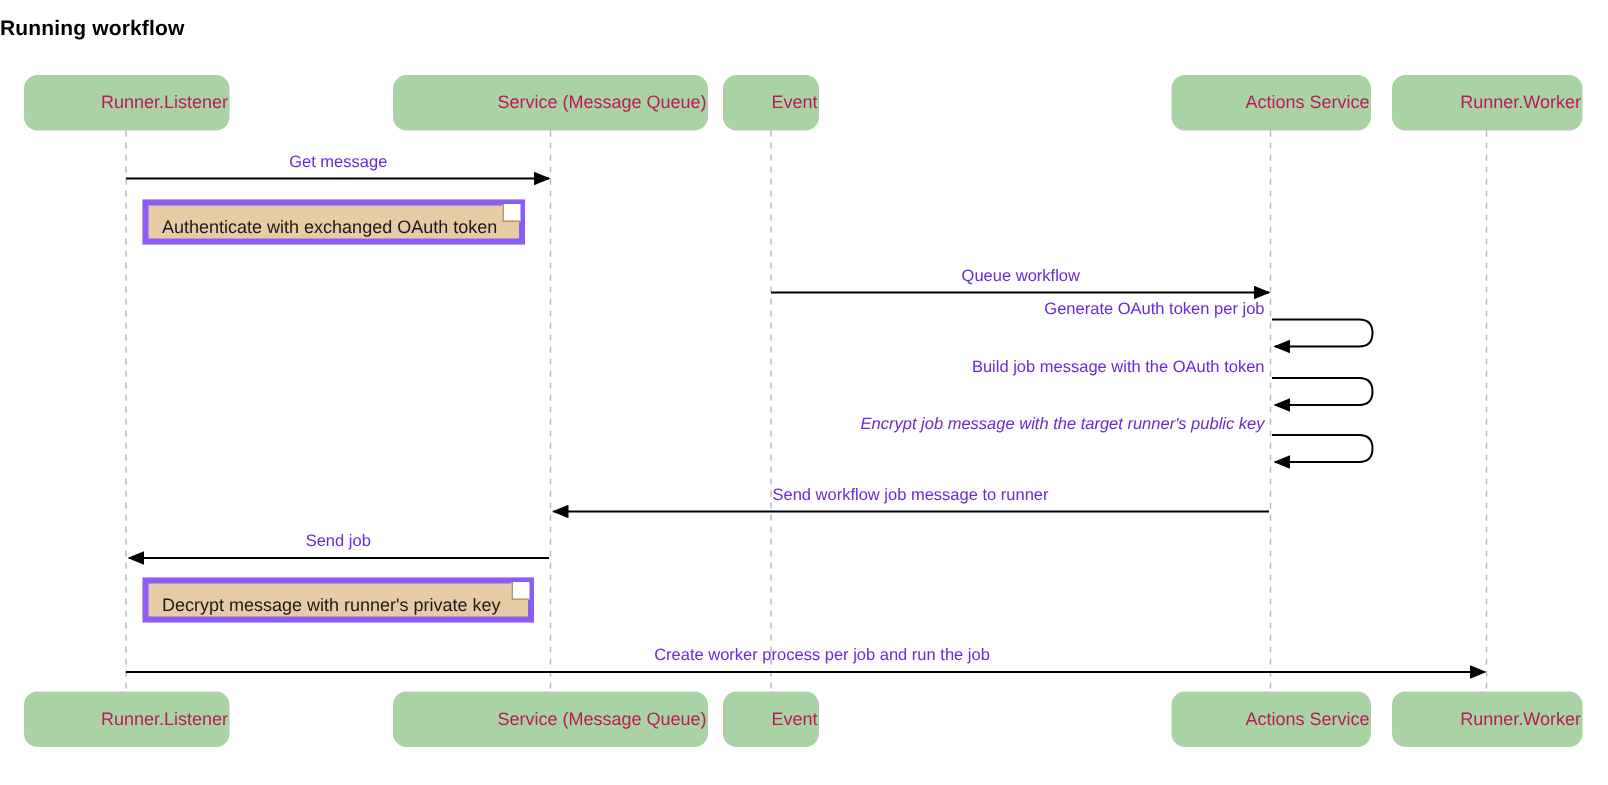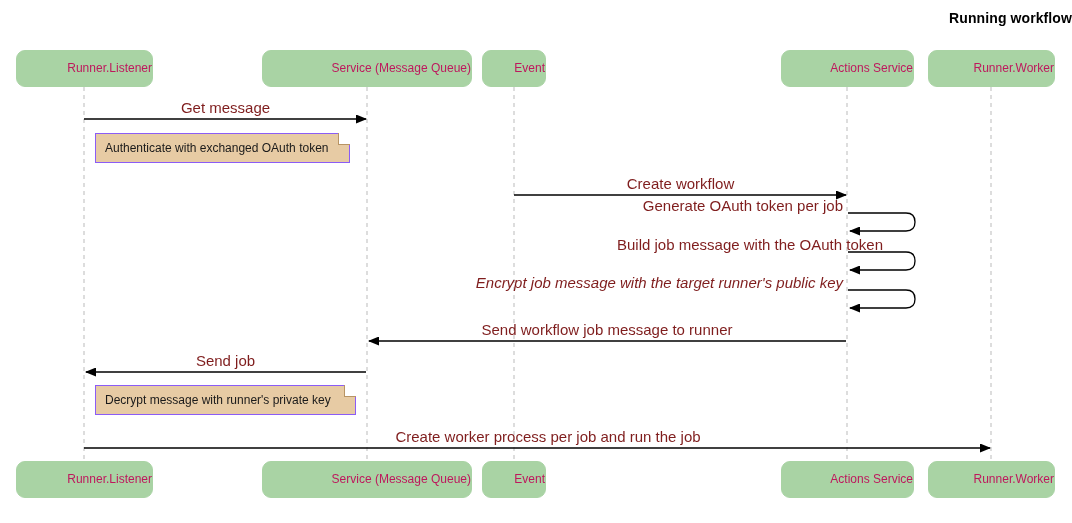--- a/index.html
+++ b/index.html
@@ -22,21 +22,21 @@
     left: 0;
     top: 0;
     width: 1072px;
     height: 523px;
   }
   .title {
     position: absolute;
     left: 0;
     top: 10px;
     width: 1072px;
-    text-align: right;
+    text-align: left;
     font-size: 14px;
     font-weight: bold;
     color: #000000;
     letter-spacing: 0.1px;
   }
   .participant {
     position: absolute;
     box-sizing: border-box;
     background: #a9d3a4;
     border: 1px solid #a9d3a4;
@@ -46,42 +46,42 @@
     text-align: right;
     font-size: 12px;
     color: #be185d;
     white-space: nowrap;
     overflow: hidden;
   }
   .note {
     position: absolute;
     box-sizing: border-box;
     background: #e7cba4;
-    border: 1px solid #8b5cf6;
+    border: 4px solid #8b5cf6;
     height: 30px;
     line-height: 28px;
     font-size: 12px;
     color: #1a1a1a;
     padding-left: 9px;
     white-space: nowrap;
   }
   .note .fold {
     position: absolute;
     right: -1px;
     top: -1px;
     width: 11px;
     height: 11px;
     background: #ffffff;
     border-left: 1px solid #b89464;
     border-bottom: 1px solid #b89464;
   }
   .msg-label {
     position: absolute;
-    font-size: 15px;
-    color: #7f1d1d;
+    font-size: 11px;
+    color: #6d28d9;
     white-space: nowrap;
     line-height: 14px;
   }
   .msg-label.center { transform: translateX(-50%); }
   .msg-label.right  { transform: translateX(-100%); }
 </style>
 </head>
 <body>
 
 <div id="diagram">
@@ -126,22 +126,22 @@
       <div class="participant" style="left: 482px; top: 461px; width: 64px;"><span>Event</span></div>
       <div class="participant" style="left: 781px; top: 461px; width: 133px;"><span>Actions Service</span></div>
       <div class="participant" style="left: 928px; top: 461px; width: 127px;"><span>Runner.Worker</span></div>
     </div>
   <div id="notes-layer">
       <div class="note" style="left: 95px; top: 133px; width: 255px;"><span>Authenticate with exchanged OAuth token</span><span class="fold"></span></div>
       <div class="note" style="left: 95px; top: 385px; width: 261px;"><span>Decrypt message with runner's private key</span><span class="fold"></span></div>
     </div>
   <div id="labels-layer">
       <div class="msg-label center" style="top: 101px; left: 225.5px;">Get message</div>
-      <div class="msg-label center" style="top: 177px; left: 680.5px;">Create workflow</div>
+      <div class="msg-label center" style="top: 177px; left: 680.5px;">Queue workflow</div>
       <div class="msg-label right" style="top: 199px; left: 843px; text-align: right;">Generate OAuth token per job</div>
-      <div class="msg-label right" style="top: 238px; left: 843px; margin-left: 40px;">Build job message with the OAuth token</div>
+      <div class="msg-label right" style="top: 238px; left: 843px;">Build job message with the OAuth token</div>
       <div class="msg-label right" style="top: 276px; left: 843px; font-style: italic;">Encrypt job message with the target runner's public key</div>
       <div class="msg-label center" style="top: 323px; left: 607px;">Send workflow job message to runner</div>
       <div class="msg-label center" style="top: 354px; left: 225.5px;">Send job</div>
       <div class="msg-label center" style="top: 430px; left: 548px;">Create worker process per job and run the job</div>
     </div>
 
 </div>
 
 </body></html>

